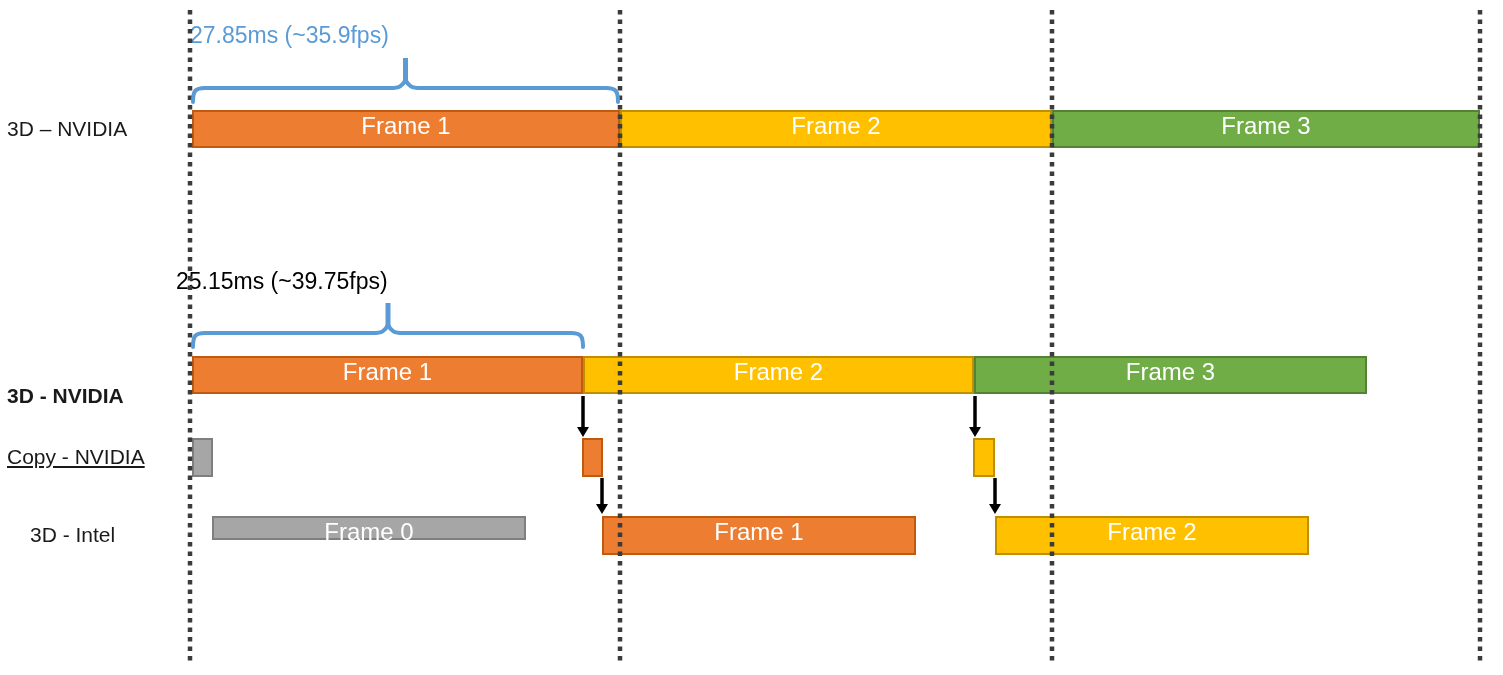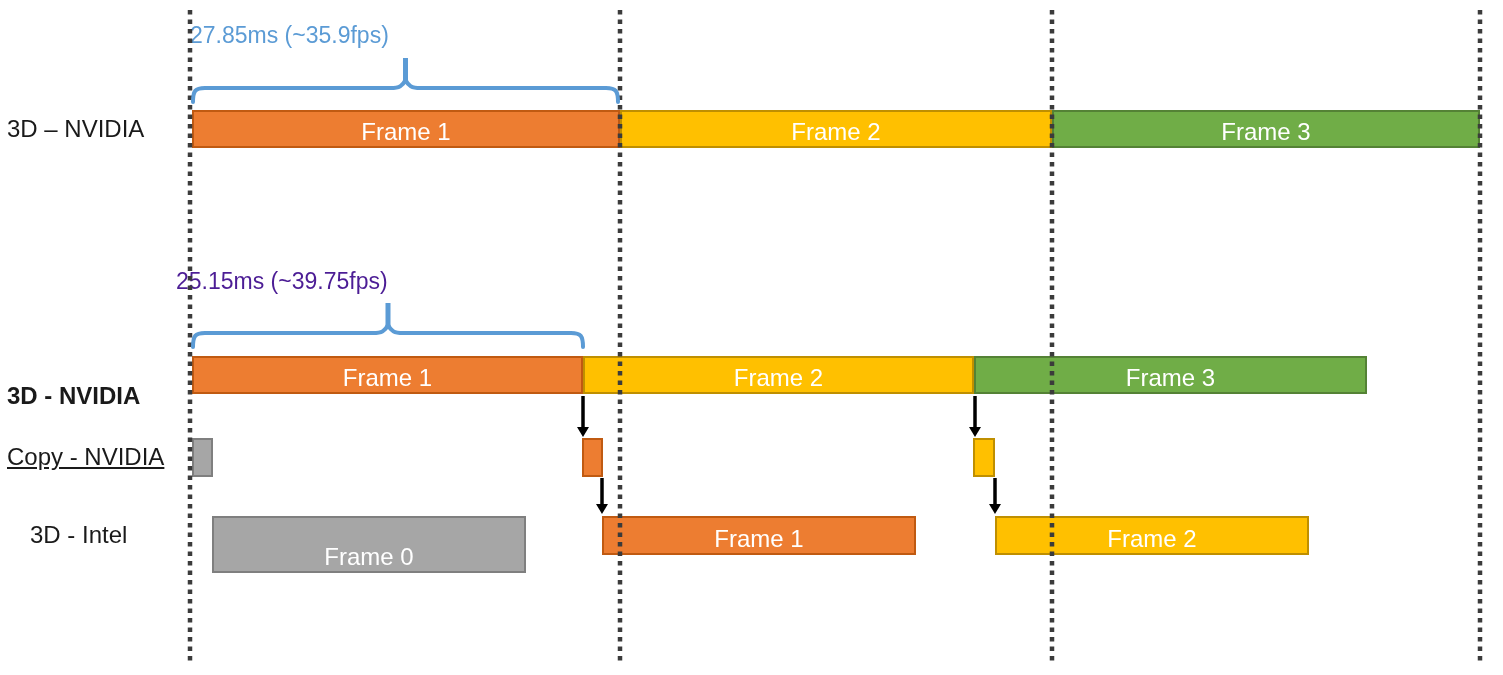--- a/index.html
+++ b/index.html
@@ -7,30 +7,30 @@
     position:relative;
     width:1503px;height:675px;
     background:#ffffff;
     font-family:"Liberation Sans", sans-serif;
     overflow:hidden;
   }
   .lane-label{
     position:absolute;
     left:7px;
     transform:translateY(-50%);
-    font-size:24px;
+    font-size:21px;
     color:#1a1a1a;
     white-space:nowrap;
   }
   .bar{
     position:absolute;
     box-sizing:border-box;
     border:2.5px solid;
     display:flex;
-    align-items:flex-end;
+    align-items:flex-start;
     justify-content:center;
     z-index:1;
   }
   .bar span{
     color:#ffffff;
     font-size:24px;
     white-space:nowrap;
   }
   .anno{
     position:absolute;
@@ -51,21 +51,21 @@
 <body>
 
 <div id="canvas">
 
   <div class="lane-label" id="lane0" style="top: 129px;">3D – NVIDIA</div>
   <div class="lane-label" id="lane1" style="top: 396px; font-weight: bold;">3D - NVIDIA</div>
   <div class="lane-label" id="lane2" style="top: 457px; text-decoration: underline;">Copy - NVIDIA</div>
   <div class="lane-label" id="lane3" style="top: 535px; margin-left: 23px;">3D - Intel</div>
 
   <div class="anno" id="anno0" style="left: 190px; top: 22px; color: rgb(91, 155, 213);">27.85ms (~35.9fps)</div>
-  <div class="anno" id="anno1" style="left: 176px; top: 268px; color: #4c1d95;">25.15ms (~39.75fps)</div>
+  <div class="anno" id="anno1" style="left: 176px; top: 268px; color: #000000;">25.15ms (~39.75fps)</div>
 
   <div id="bars">
       <div class="bar" style="left: 192px; top: 110px; width: 428px; height: 38px; background: rgb(237, 125, 49); border-color: rgb(192, 90, 17);">
         <span>Frame 1</span>
       </div>
       <div class="bar" style="left: 620px; top: 110px; width: 432px; height: 38px; background: rgb(255, 192, 0); border-color: rgb(191, 143, 0);">
         <span>Frame 2</span>
       </div>
       <div class="bar" style="left: 1052px; top: 110px; width: 428px; height: 38px; background: rgb(112, 173, 71); border-color: rgb(84, 130, 53);">
         <span>Frame 3</span>
@@ -75,21 +75,21 @@
       </div>
       <div class="bar" style="left: 583px; top: 356px; width: 391px; height: 38px; background: rgb(255, 192, 0); border-color: rgb(191, 143, 0);">
         <span>Frame 2</span>
       </div>
       <div class="bar" style="left: 974px; top: 356px; width: 393px; height: 38px; background: rgb(112, 173, 71); border-color: rgb(84, 130, 53);">
         <span>Frame 3</span>
       </div>
       <div class="bar" style="left: 192px; top: 438px; width: 21px; height: 39px; background: rgb(166, 166, 166); border-color: rgb(127, 127, 127);"></div>
       <div class="bar" style="left: 582px; top: 438px; width: 21px; height: 39px; background: rgb(237, 125, 49); border-color: rgb(192, 90, 17);"></div>
       <div class="bar" style="left: 973px; top: 438px; width: 22px; height: 39px; background: rgb(255, 192, 0); border-color: rgb(191, 143, 0);"></div>
-      <div class="bar" style="left: 212px; top: 516px; width: 314px; height: 57px; background: rgb(166, 166, 166); border-color: rgb(127, 127, 127);">
+      <div class="bar" style="left: 212px; top: 516px; width: 314px; height: 24px; background: rgb(166, 166, 166); border-color: rgb(127, 127, 127);">
         <span>Frame 0</span>
       </div>
       <div class="bar" style="left: 602px; top: 516px; width: 314px; height: 39px; background: rgb(237, 125, 49); border-color: rgb(192, 90, 17);">
         <span>Frame 1</span>
       </div>
       <div class="bar" style="left: 995px; top: 516px; width: 314px; height: 39px; background: rgb(255, 192, 0); border-color: rgb(191, 143, 0);">
         <span>Frame 2</span>
       </div>
     </div>
 

